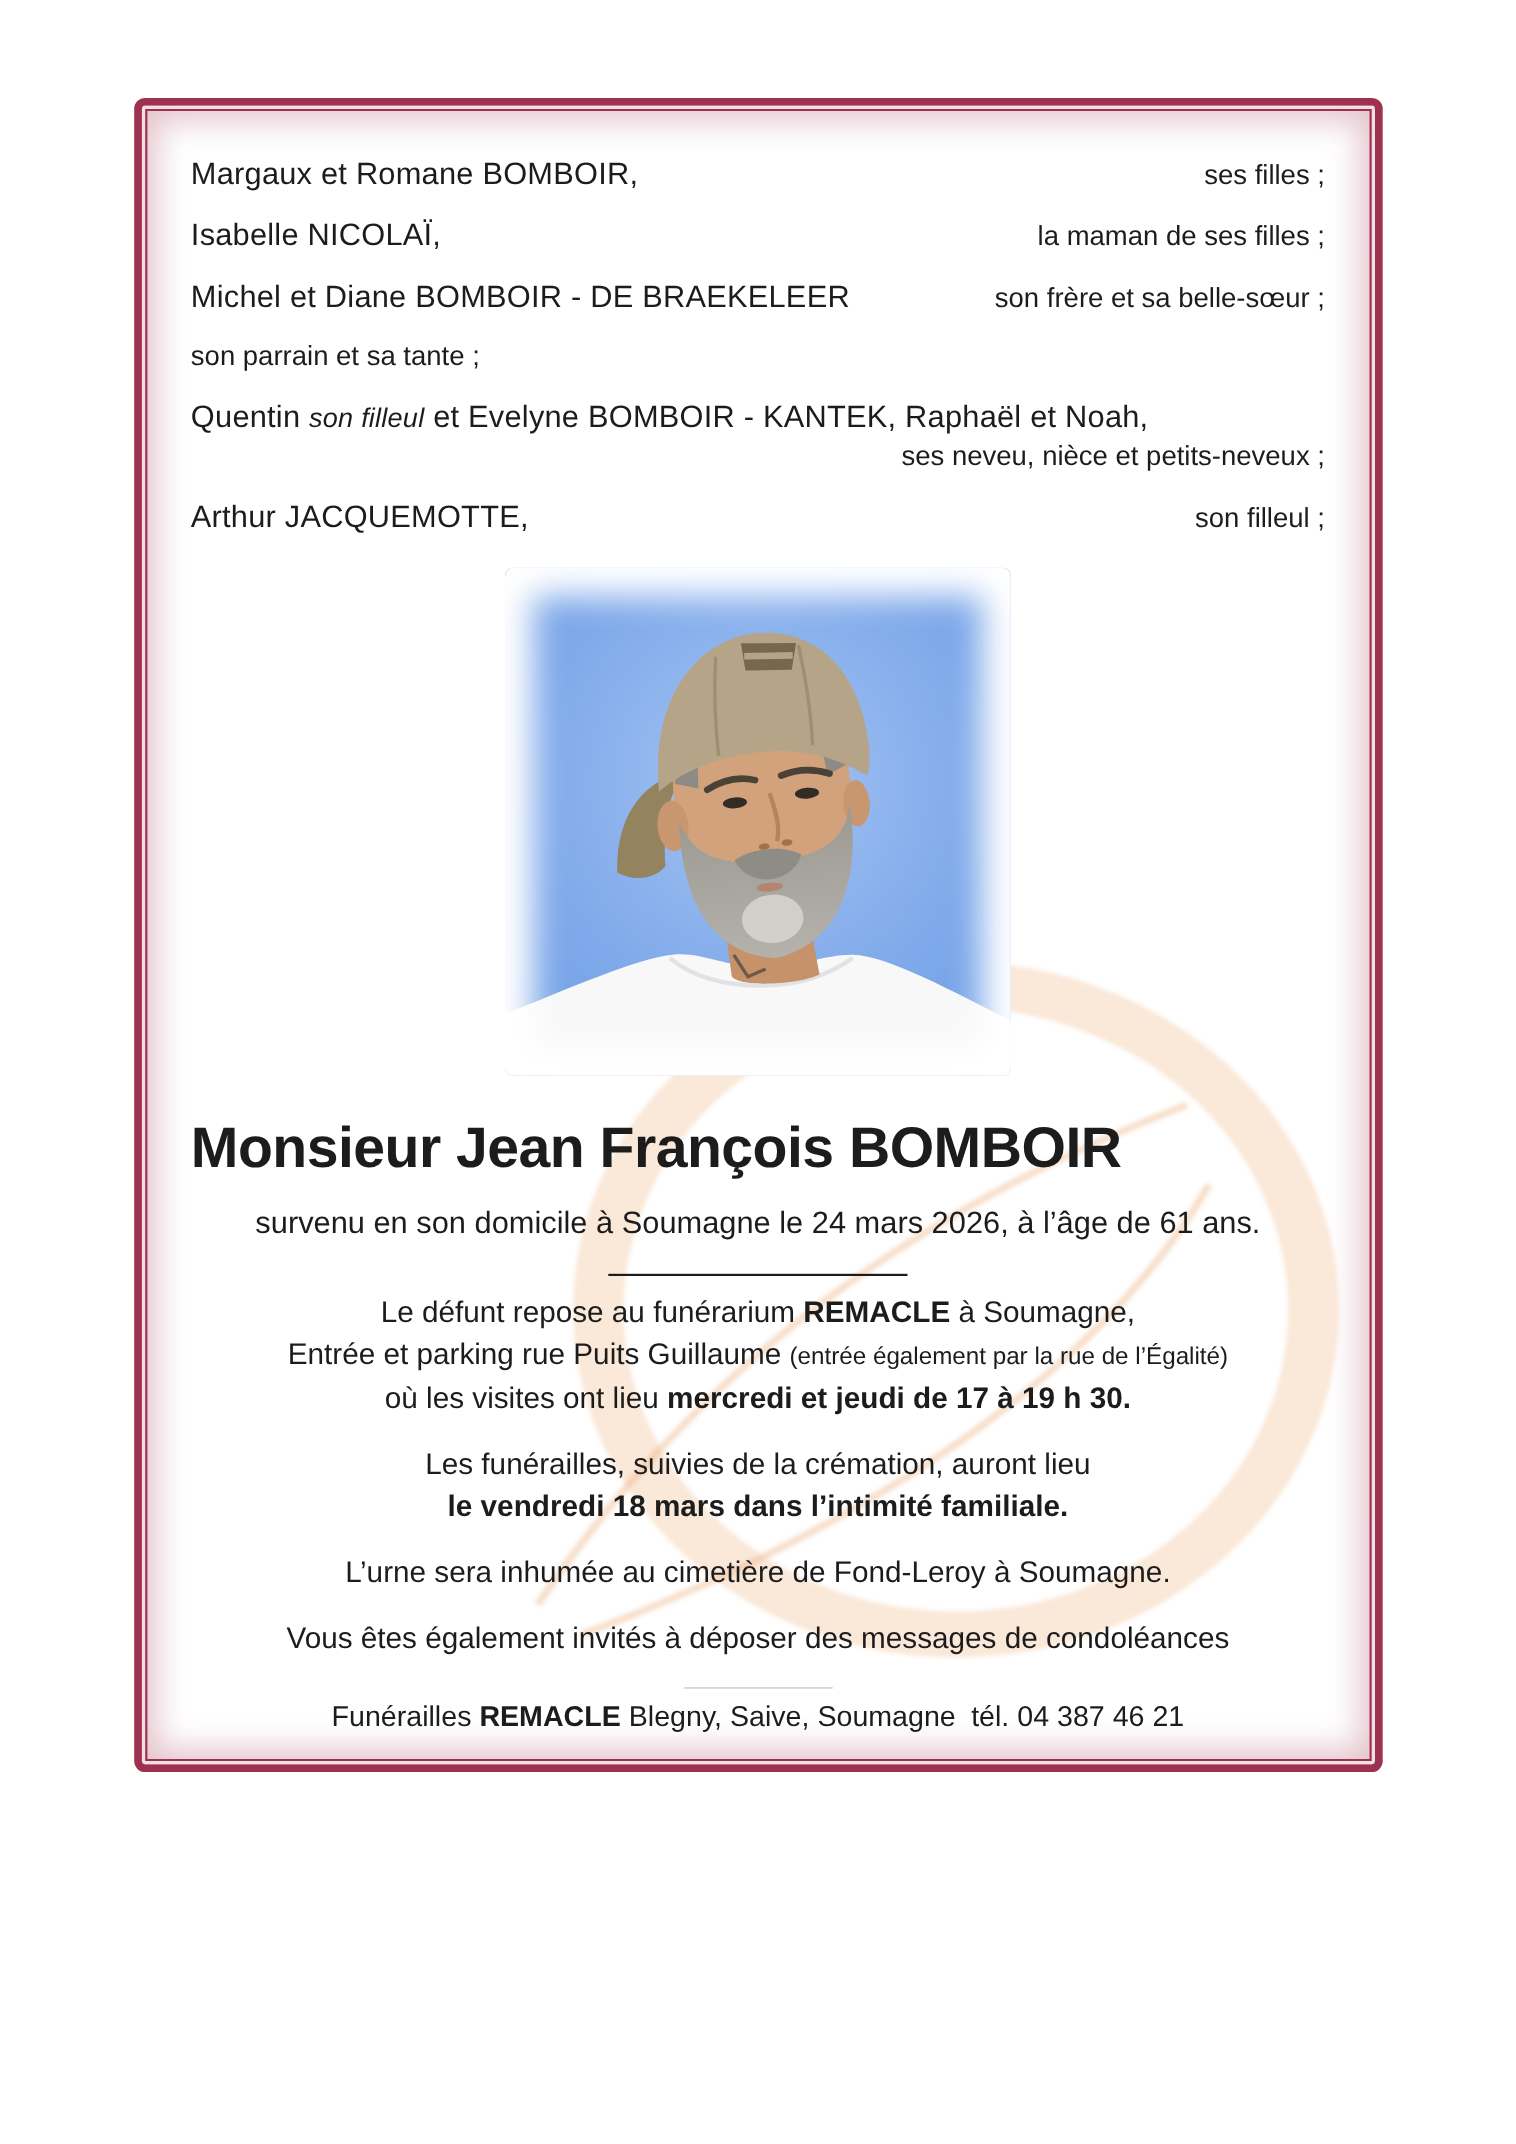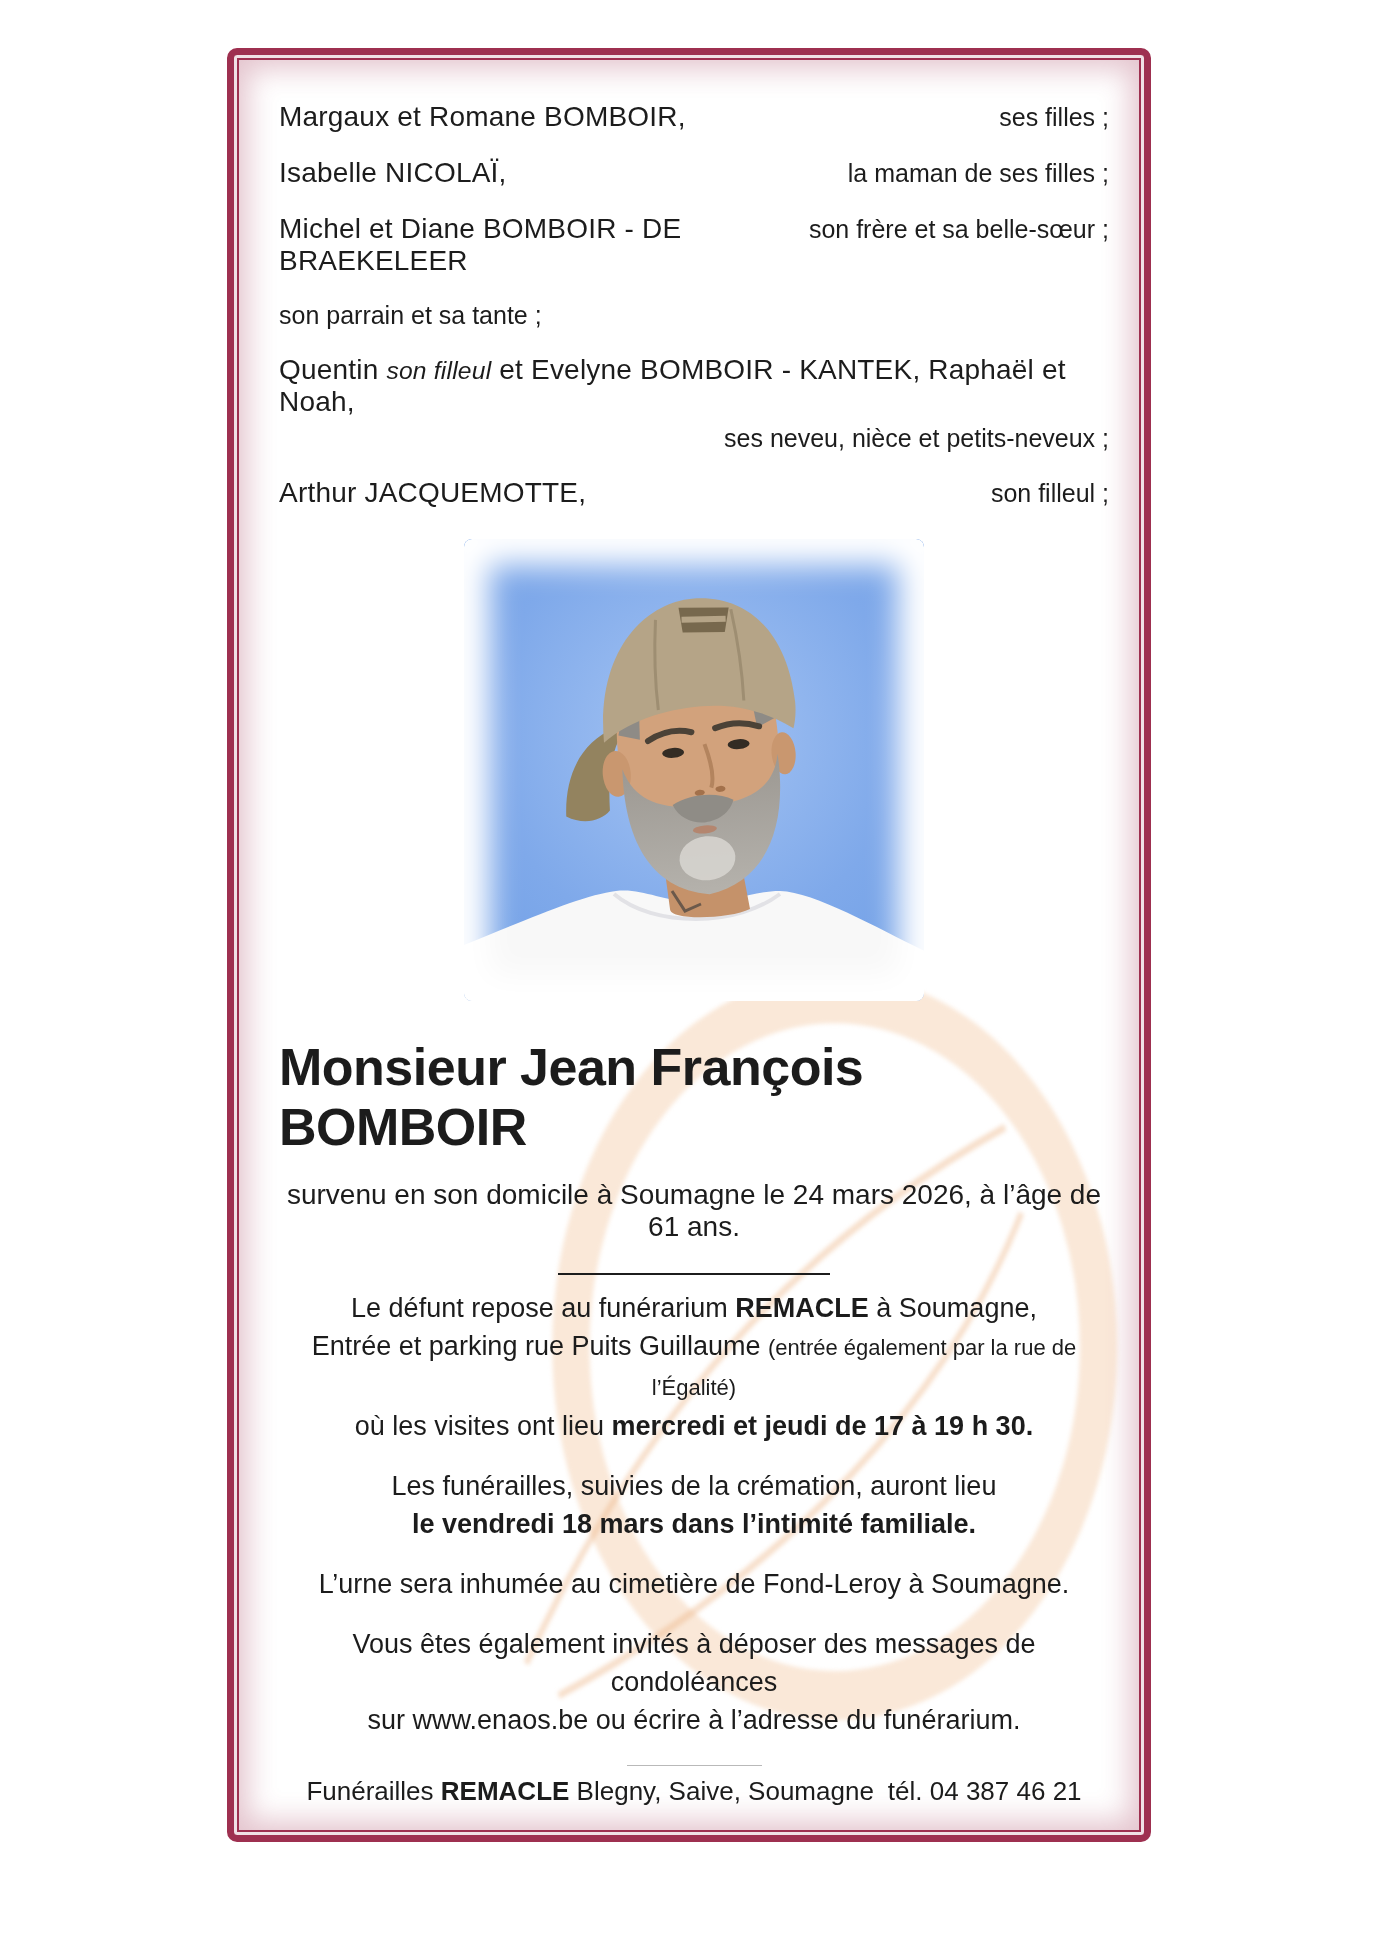--- a/index.html
+++ b/index.html
@@ -7,30 +7,30 @@
   html, body { background: #ffffff; }
   body {
     width: 1378px;
     min-height: 1949px;
     font-family: "Liberation Sans", "DejaVu Sans", sans-serif;
     color: #1c1c1c;
     position: relative;
   }
   .card {
     position: relative;
-    width: 924px;
-    margin: 48px auto 0 auto;
+    width: 1135px;
+    margin: 89px auto 0 auto;
     border: 7px solid #9e3050;
     border-radius: 10px;
     background: #ffffff;
     box-shadow:
       inset 0 0 0 3px #f0e0e5,
       inset 0 0 0 5px #9e3050,
       inset 0 0 28px 14px rgba(158, 48, 80, 0.28);
-    padding: 0 35px 28px 45px;
+    padding: 0 45px 28px 45px;
     overflow: hidden;
   }
   .watermark {
     position: absolute;
     inset: 0;
     width: 100%;
     height: 100%;
     z-index: 0;
     filter: blur(2px);
     pointer-events: none;
@@ -230,21 +230,20 @@
 
     <p class="body">
       <span>Les funérailles, suivies de la crémation, auront lieu</span><br>
       <strong>le vendredi 18 mars dans l’intimité familiale.</strong>
     </p>
 
     <p class="body">L’urne sera inhumée au cimetière de Fond-Leroy à Soumagne.</p>
 
     <p class="body">
       <span>Vous êtes également invités à déposer des messages de condoléances</span><br>
-      <span>sur www.enaos.be ou écrire à l’adresse du funérarium.</span>
     </p>
 
     <hr class="sep-gray">
 
     <p class="footer-line">
       <span>Funérailles </span><strong>REMACLE</strong><span> Blegny, Saive, Soumagne</span><span class="tel">tél. 04 387 46 21</span>
     </p>
 
   </div>
 </div>

